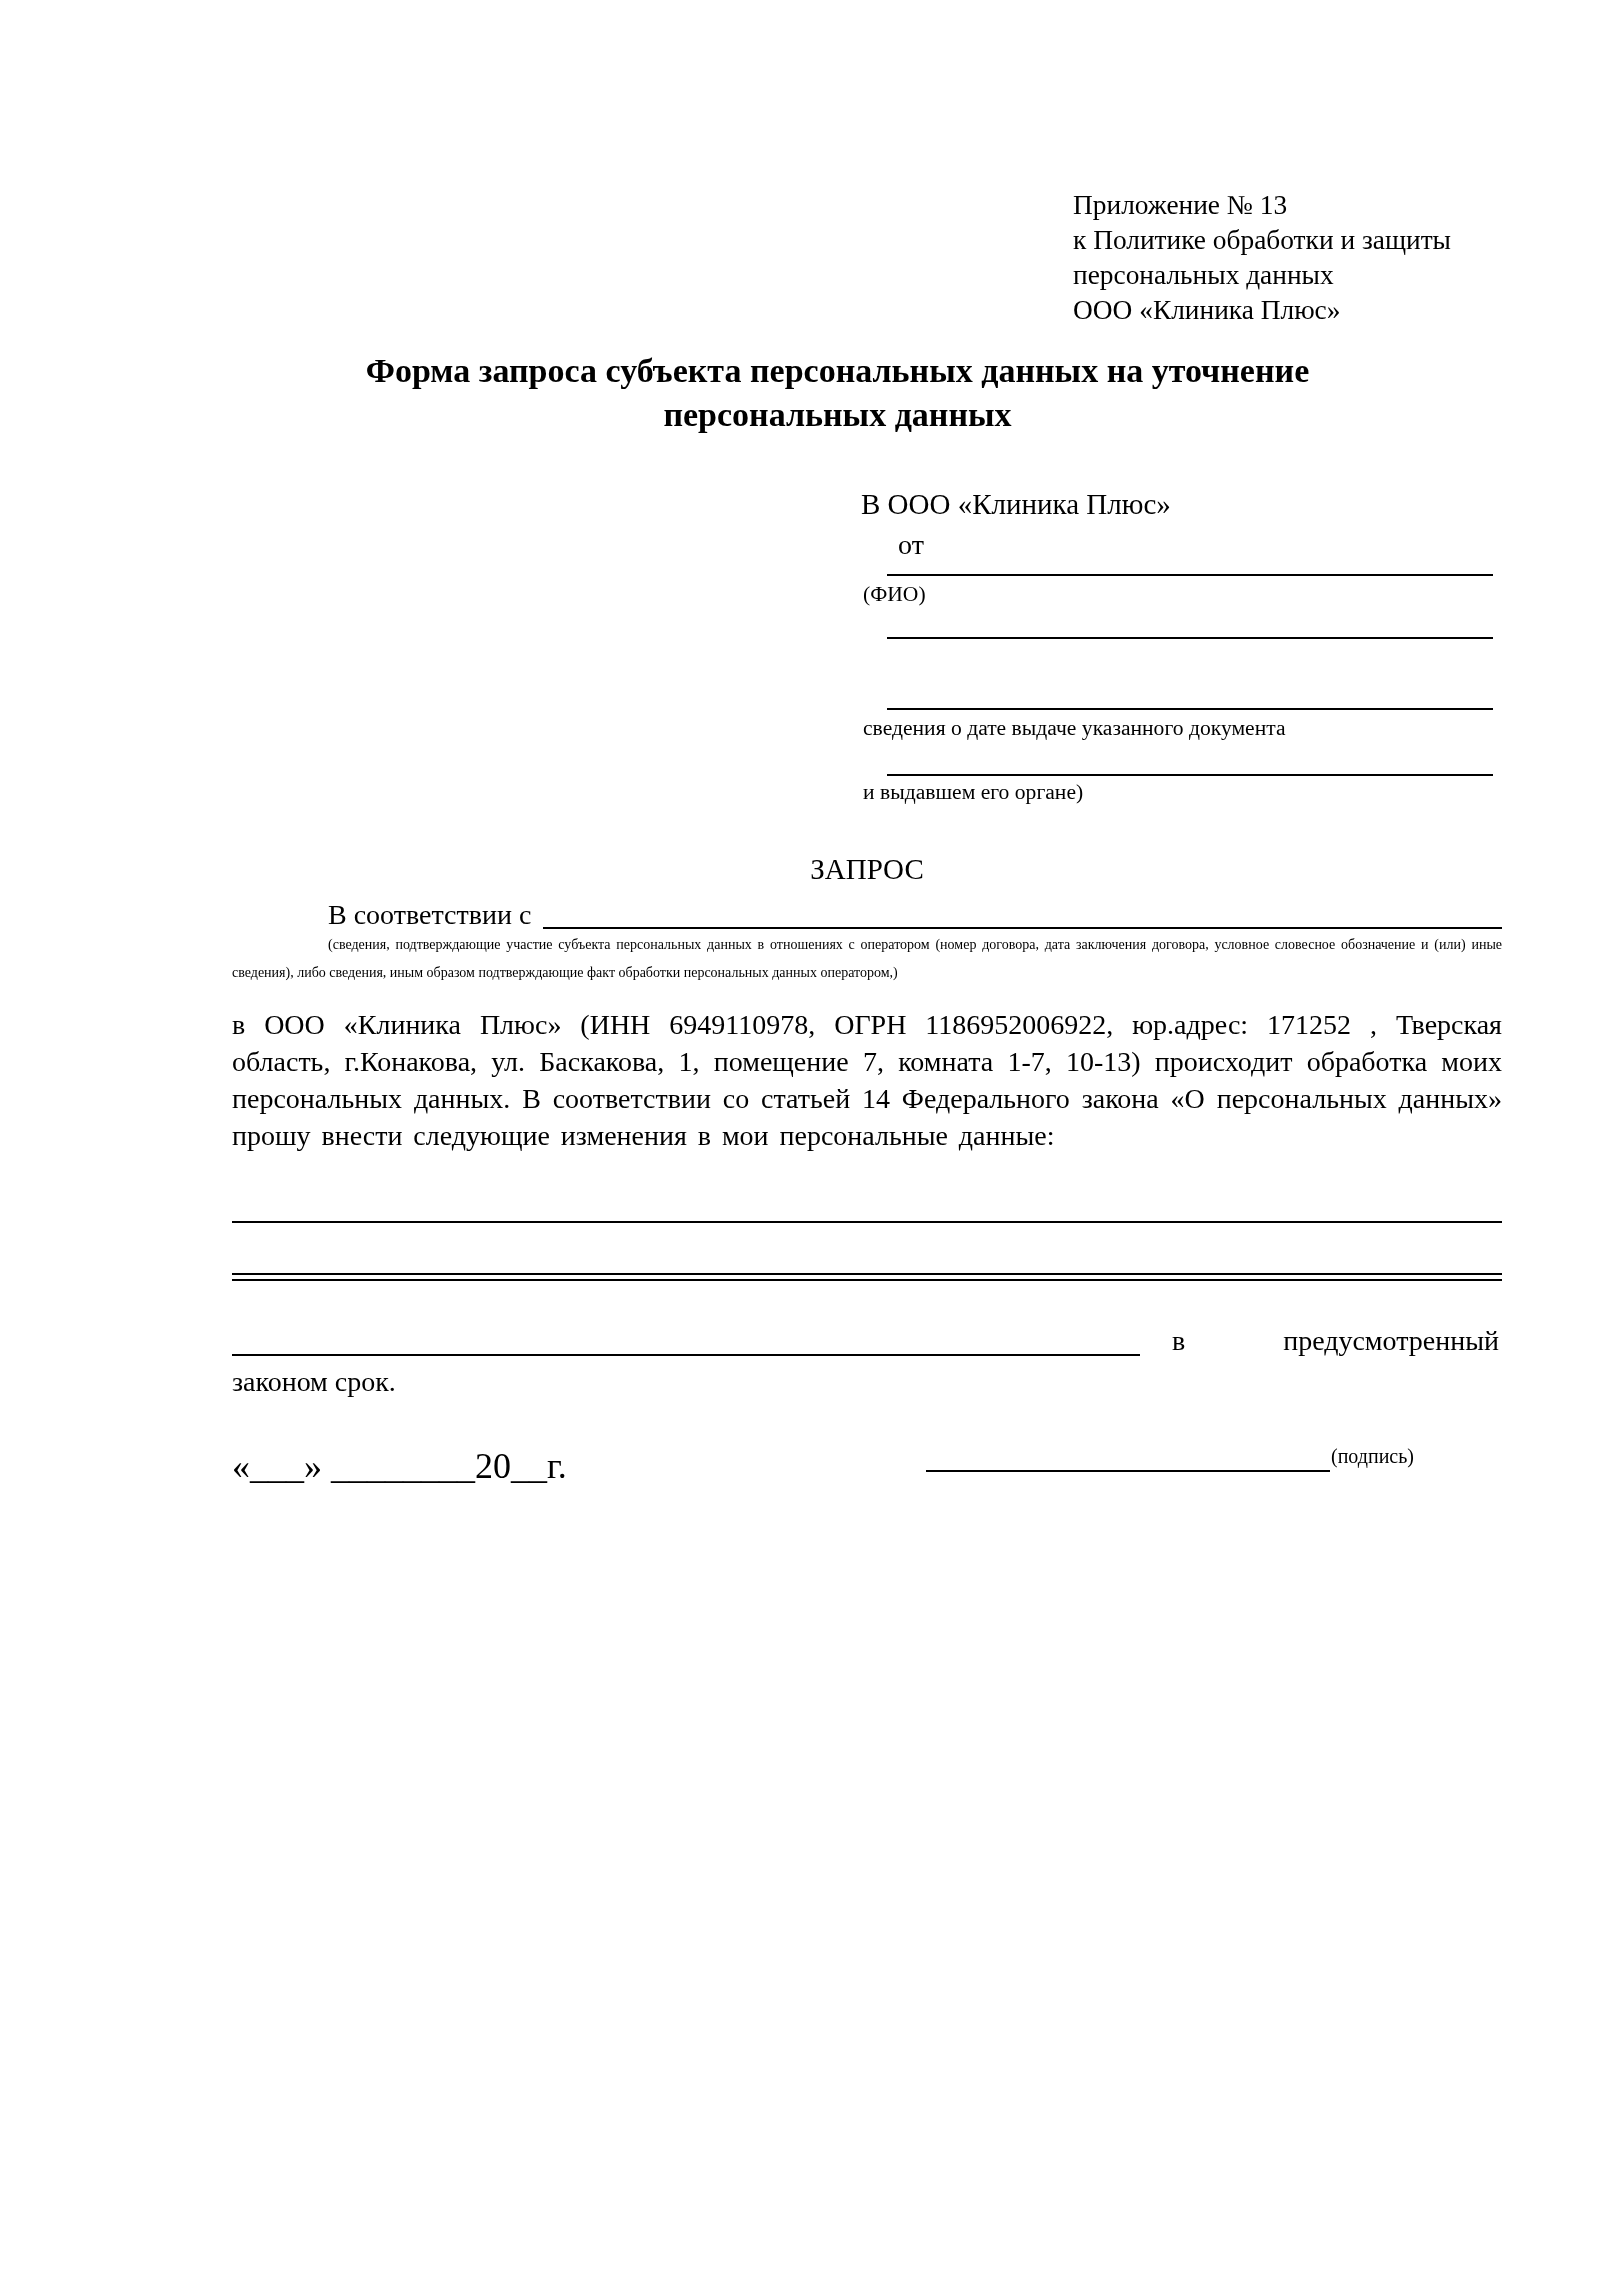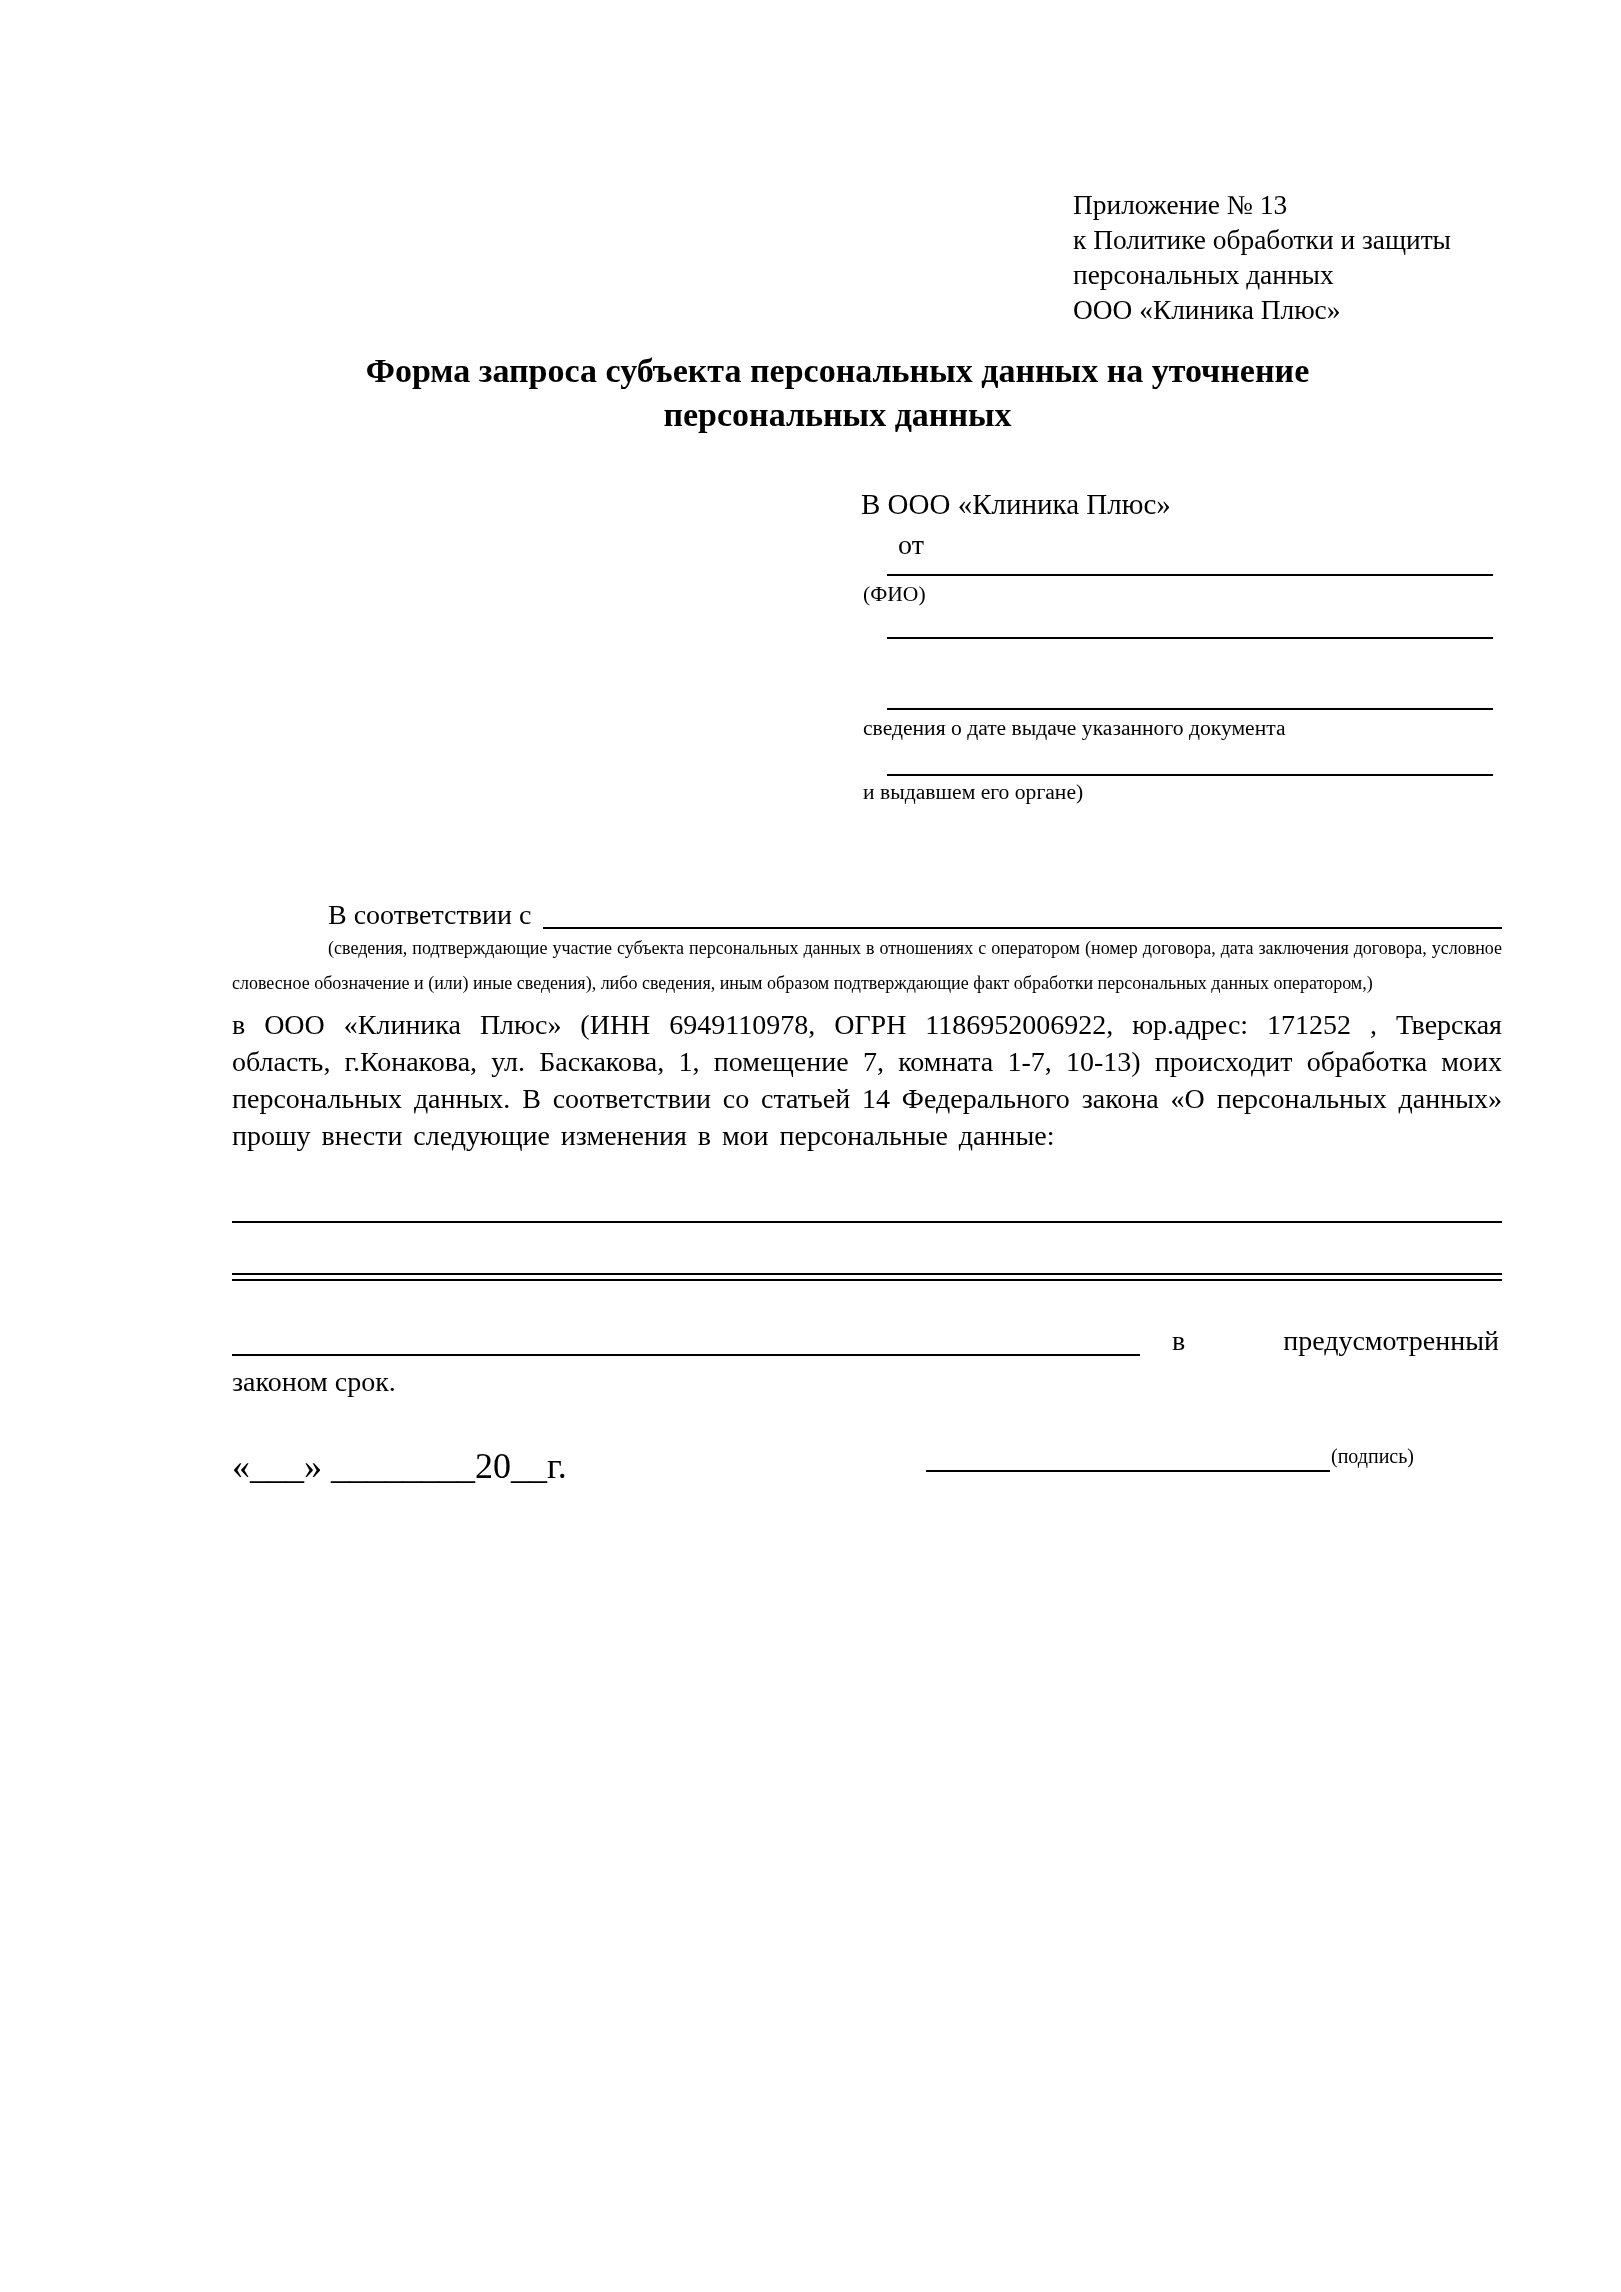--- a/index.html
+++ b/index.html
@@ -44,21 +44,21 @@
   }
   .accordance-row{
     position:absolute;left:232px;top:896px;width:1270px;box-sizing:border-box;
     padding-left:96px;display:flex;align-items:flex-end;
     font-size:28px;line-height:37px;
   }
   .accordance-prefix{white-space:pre;}
   .fill-flex{flex:1;border-bottom:2.9px solid #000;margin-bottom:3.9px;margin-left:11.8px;}
   .small-print{
     position:absolute;left:232px;top:931px;width:1270px;
-    font-size:18px;line-height:35px;
+    font-size:14px;line-height:28px;
     text-align:justify;text-indent:96px;
   }
   .body-par{
     position:absolute;left:232px;top:1006px;width:1270px;
     font-size:28px;line-height:37px;word-spacing:3.9px;
     text-align:justify;
   }
   .blank-line-1{position:absolute;left:232px;top:1221px;width:1270px;border-top:2.9px solid #000;height:0;}
   .blank-line-2{position:absolute;left:232px;top:1273px;width:1270px;height:3.9px;border-top:2px solid #000;border-bottom:2px solid #000;}
   .response-line1{
@@ -99,20 +99,21 @@
   <div class="field-caption fc1">(ФИО)</div>
 
   <div class="hline fl2"></div>
 
   <div class="hline fl3"></div>
   <div class="field-caption fc3">сведения о дате выдаче указанного документа</div>
 
   <div class="hline fl4"></div>
   <div class="field-caption fc4">и выдавшем его органе)</div>
 
+  <div class="request-heading">ЗАПРОС</div>
 
   <div class="accordance-row">
     <span class="accordance-prefix">В соответствии с</span>
     <span class="fill-flex"></span>
   </div>
 
   <div class="small-print">(сведения, подтверждающие участие субъекта персональных данных в отношениях с оператором (номер договора, дата заключения договора, условное словесное обозначение и (или) иные сведения), либо сведения, иным образом подтверждающие факт обработки персональных данных оператором,)</div>
 
   <div class="body-par">в ООО «Клиника Плюс» (ИНН 6949110978, ОГРН 1186952006922, юр.адрес: 171252 , Тверская область, г.Конакова, ул. Баскакова, 1, помещение 7, комната 1-7, 10-13) происходит обработка моих персональных данных. В соответствии со статьей 14 Федерального закона «О персональных данных» прошу внести следующие изменения в мои персональные данные:</div>
 

